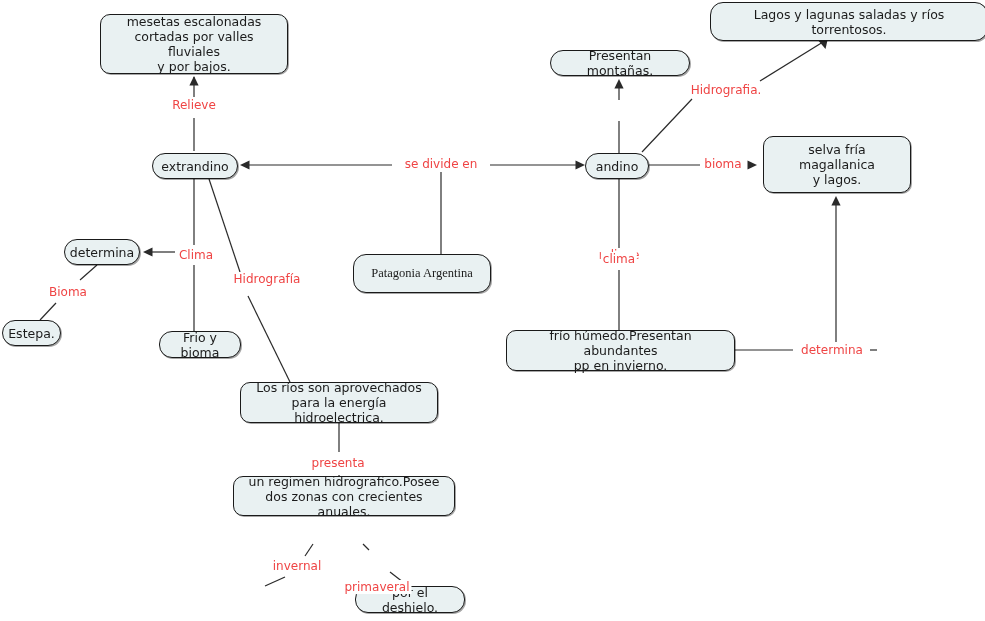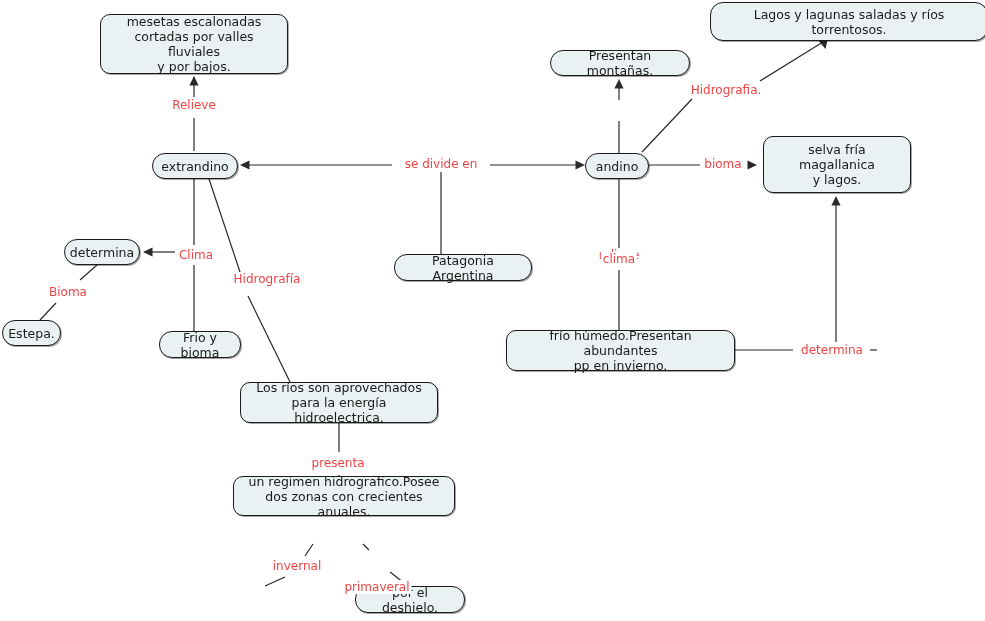--- a/index.html
+++ b/index.html
@@ -116,21 +116,21 @@
       <div class="node" style="left: 100px; top: 14px; width: 188px; height: 60px;">mesetas escalonadas
 cortadas por valles fluviales
 y por bajos.</div>
       <div class="node pill" style="left: 710px; top: 2px; width: 278px; height: 39px;">Lagos y lagunas saladas y ríos torrentosos.</div>
       <div class="node pill" style="left: 550px; top: 50px; width: 140px; height: 26px;">Presentan montañas.</div>
       <div class="node pill" style="left: 152px; top: 153px; width: 86px; height: 26px;">extrandino</div>
       <div class="node pill" style="left: 585px; top: 153px; width: 64px; height: 26px;">andino</div>
       <div class="node" style="left: 763px; top: 136px; width: 148px; height: 57px;">selva fría magallanica
 y lagos.</div>
       <div class="node pill" style="left: 64px; top: 239px; width: 76px; height: 26px;">determina</div>
-      <div class="node pill" style="left: 394px; top: 254px; width: 138px; height: 27px;">Patagonia Argentina</div>
+      <div class="node pill" style="left: 353px; top: 254px; width: 138px; height: 39px; font-family: Liberation Serif, serif;">Patagonia Argentina</div>
       <div class="node pill" style="left: 2px; top: 320px; width: 59px; height: 26px;">Estepa.</div>
       <div class="node pill" style="left: 159px; top: 331px; width: 82px; height: 27px;">Frio y bioma</div>
       <div class="node" style="left: 506px; top: 330px; width: 229px; height: 41px;">frío húmedo.Presentan abundantes
 pp en invierno.</div>
       <div class="node" style="left: 240px; top: 382px; width: 198px; height: 41px;">Los ríos son aprovechados
 para la energía hidroelectrica.</div>
       <div class="node" style="left: 233px; top: 476px; width: 222px; height: 40px;">un regimen hidrografico.Posee
 dos zonas con crecientes anuales.</div>
       <div class="node pill" style="left: 192px; top: 586px; width: 120px; height: 27px; margin-top: 43px;">causas de lluvias</div>
       <div class="node pill" style="left: 355px; top: 586px; width: 110px; height: 27px;">por el deshielo.</div>

